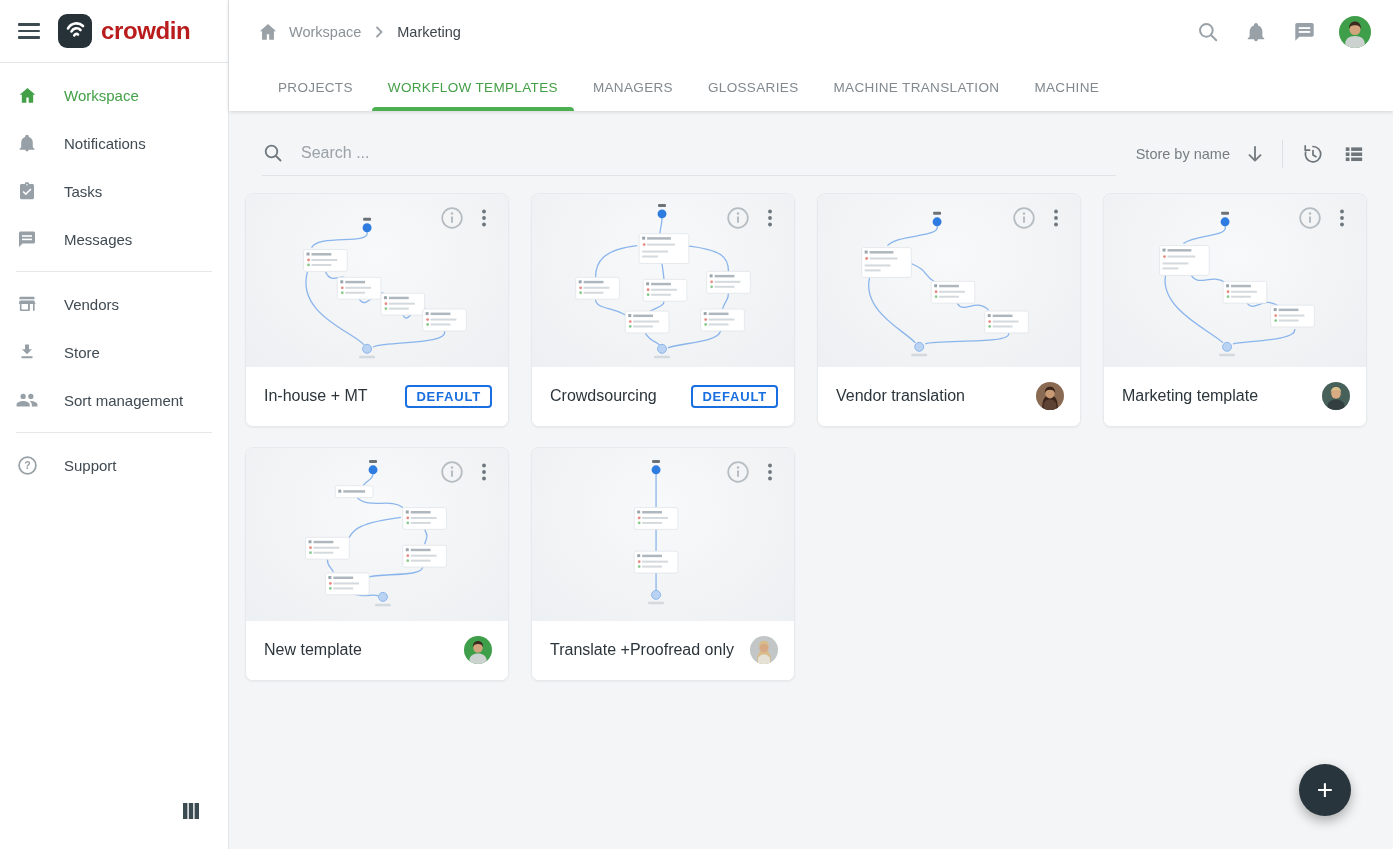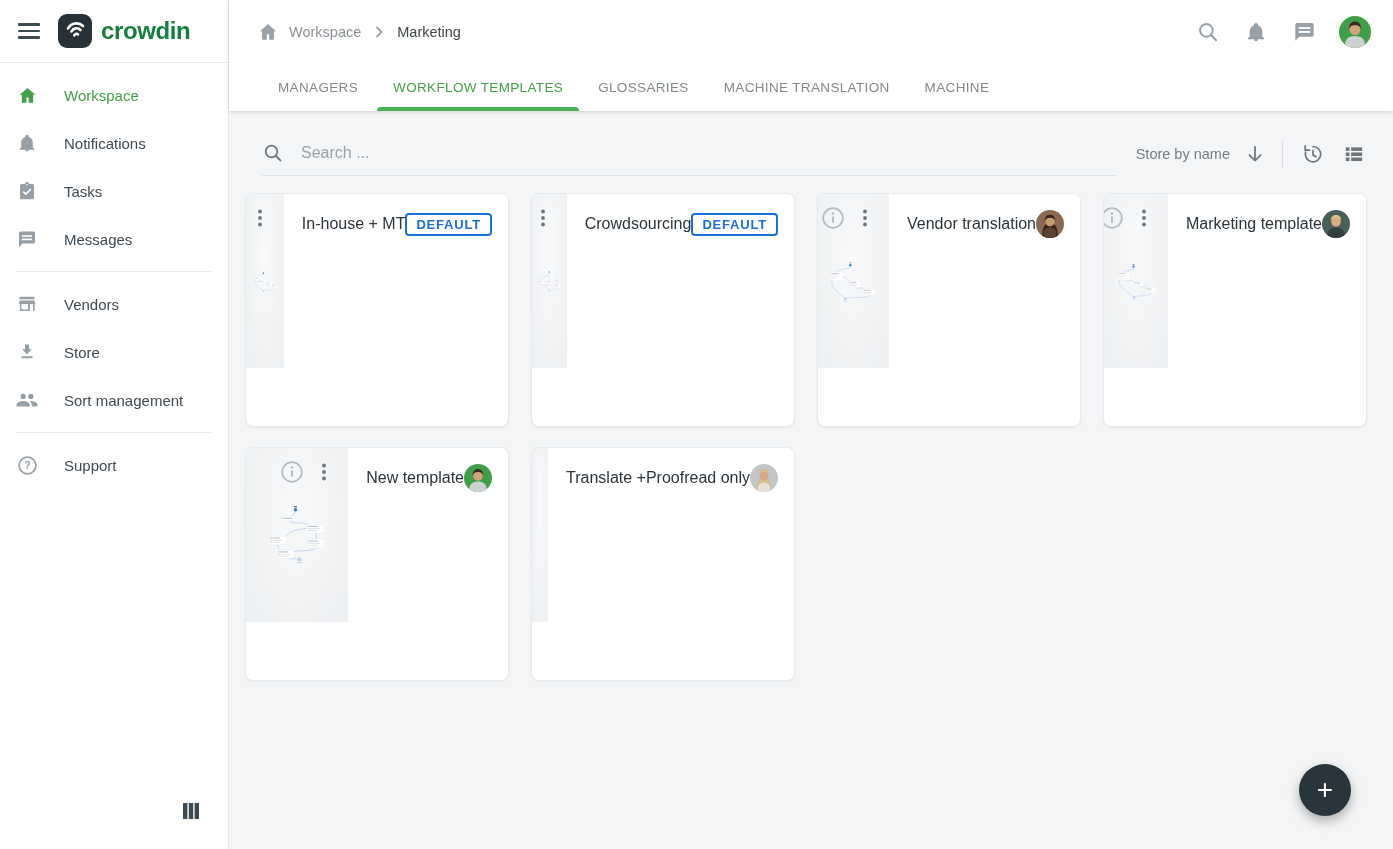--- a/index.html
+++ b/index.html
@@ -10,21 +10,21 @@
   
   .sidebar { width:229px; height:100%; background:#fff; border-right:1px solid #e5e8ea;
     display:flex; flex-direction:column; position:relative; flex:0 0 229px; }
   .sidebar-top { height:63px; display:flex; align-items:center; padding:0 16px;
     border-bottom:1px solid #e5e8ea; gap:14px; }
   .hamburger { background:none; border:none; cursor:pointer; width:28px; height:28px;
     display:flex; flex-direction:column; justify-content:center; gap:4px; padding:2px; }
   .hamburger span { display:block; height:2.4px; width:22px; background:#3c4a52; border-radius:1px; }
   .logo { display:flex; align-items:center; gap:9px; cursor:pointer; text-decoration:none; }
   .logo-mark svg { display:block; }
-  .logo-text { font-size:24px; font-weight:700; color:#15803d; letter-spacing:-0.4px; }
+  .logo-text { font-size:24px; font-weight:700; color:#b91c1c; letter-spacing:-0.4px; }
 
   .nav { padding-top:8px; }
   .nav-item { height:48px; display:flex; align-items:center; padding:0 16px; gap:26px;
     cursor:pointer; font-size:15px; color:#3f4a52; }
   .nav-item .nicon { width:22px; height:22px; color:#97a0a6; display:flex; align-items:center; justify-content:center; }
   .nav-item.active { color:#43a047; }
   .nav-item.active .nicon { color:#43a047; }
   .nav-divider { height:1px; background:#e5e8ea; margin:8px 16px; }
 
   .collapse-btn { position:absolute; left:179px; bottom:26px; width:24px; height:22px;
@@ -65,21 +65,21 @@
   .sort-label { font-size:14.5px; color:#757d83; cursor:pointer; }
   .sort-dir { width:22px; height:22px; color:#757d83; margin-left:14px; }
   .vdivider { width:1px; height:28px; background:#dde0e3; margin:0 16px; }
   .toolbar-right .icon-btn { color:#6d757b; margin-left:0; }
   .toolbar-right .icon-btn + .icon-btn { margin-left:16px; }
 
   
   .grid { display:flex; flex-wrap:wrap; gap:20px 22px; padding:17px 16px 0 16px; }
   .card { width:264px; height:234px; background:#fff; border:1px solid #e7eaec; border-radius:8px;
     position:relative; cursor:pointer; box-shadow:0 1px 2px rgba(0,0,0,0.05); overflow:hidden;
-    display:flex; }
+    display:flex; flex-direction:column; }
   .thumb { height:174px; background:radial-gradient(ellipse at 50% 35%, #f8f9fa 0%, #f0f2f4 70%, #edf0f2 100%); position:relative; }
   .thumb svg.wf { display:block; width:100%; height:100%; }
   .card-actions { position:absolute; top:12px; right:12px; display:flex; align-items:center; gap:8px; }
   .card-actions .icon-btn { width:24px; height:24px; }
   .info-btn { color:#b6bdc2; }
   .kebab-btn { color:#6e777d; }
   .card-footer { height:60px; display:flex; align-items:center; justify-content:space-between;
     padding:0 16px 0 18px; background:#fff; }
   .card-title { font-size:16px; font-weight:500; color:#2b353b; white-space:nowrap; }
   .badge { border:2px solid #1a6fe0; color:#1a6fe0; border-radius:4px; padding:2px 9px;
@@ -295,22 +295,23 @@
                 <rect width="32" height="32" fill="var(--bg)"></rect>
                 <circle cx="16" cy="13.5" r="5.5" fill="var(--face)"></circle>
                 <path d="M10 13c0-5 2.6-7.4 6-7.4s6 2.4 6 7.4c-1.4-2.8-2.4-3.8-6-3.8s-4.6 1-6 3.8z" fill="var(--hair)"></path>
                 <path d="M16 20c-5.5 0-9.2 2.8-9.7 6.6V32h19.4v-5.4C25.2 22.8 21.5 20 16 20z" fill="var(--shirt)"></path>
               </svg>
           </button>
         </div>
       </div>
 
       <div class="tabs">
+        <div class="tab">PROJECTS</div>
+        <div class="tab active">WORKFLOW TEMPLATES</div>
         <div class="tab">MANAGERS</div>
-        <div class="tab active">WORKFLOW TEMPLATES</div>
         <div class="tab">GLOSSARIES</div>
         <div class="tab">MACHINE TRANSLATION</div>
         <div class="tab">MACHINE</div>
       </div>
     </header>
 
     <div class="toolbar">
       <div class="search-wrap">
         <span class="sicon">
           <svg width="22" height="22" viewBox="0 0 22 22" fill="none" stroke="currentColor" stroke-width="1.8">

